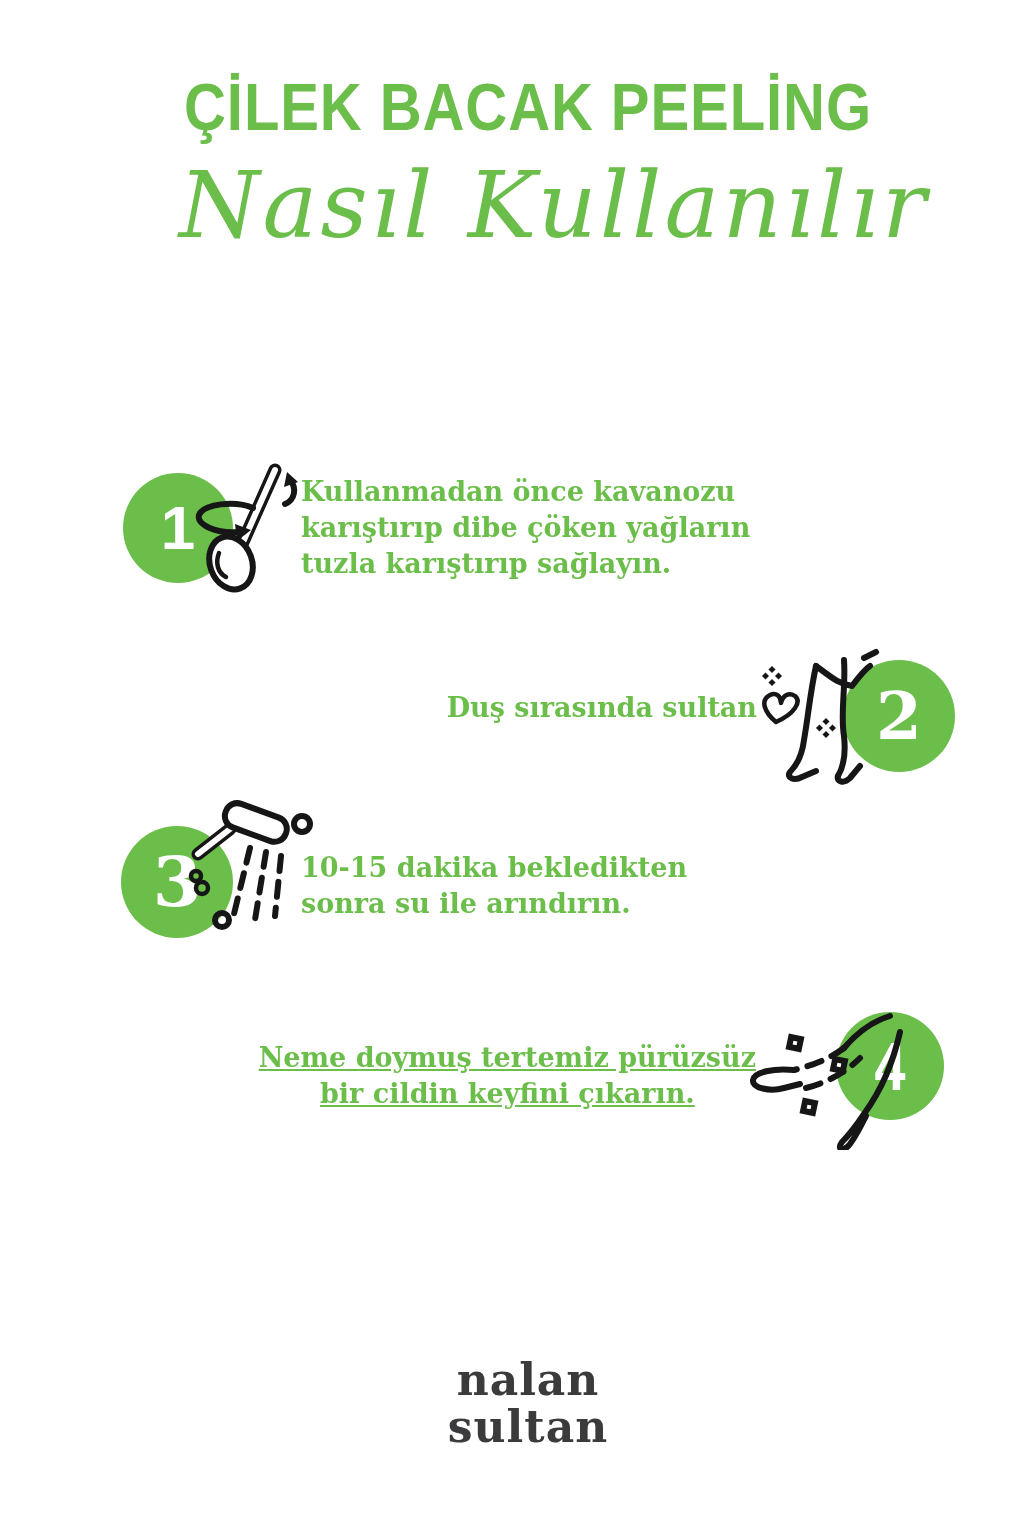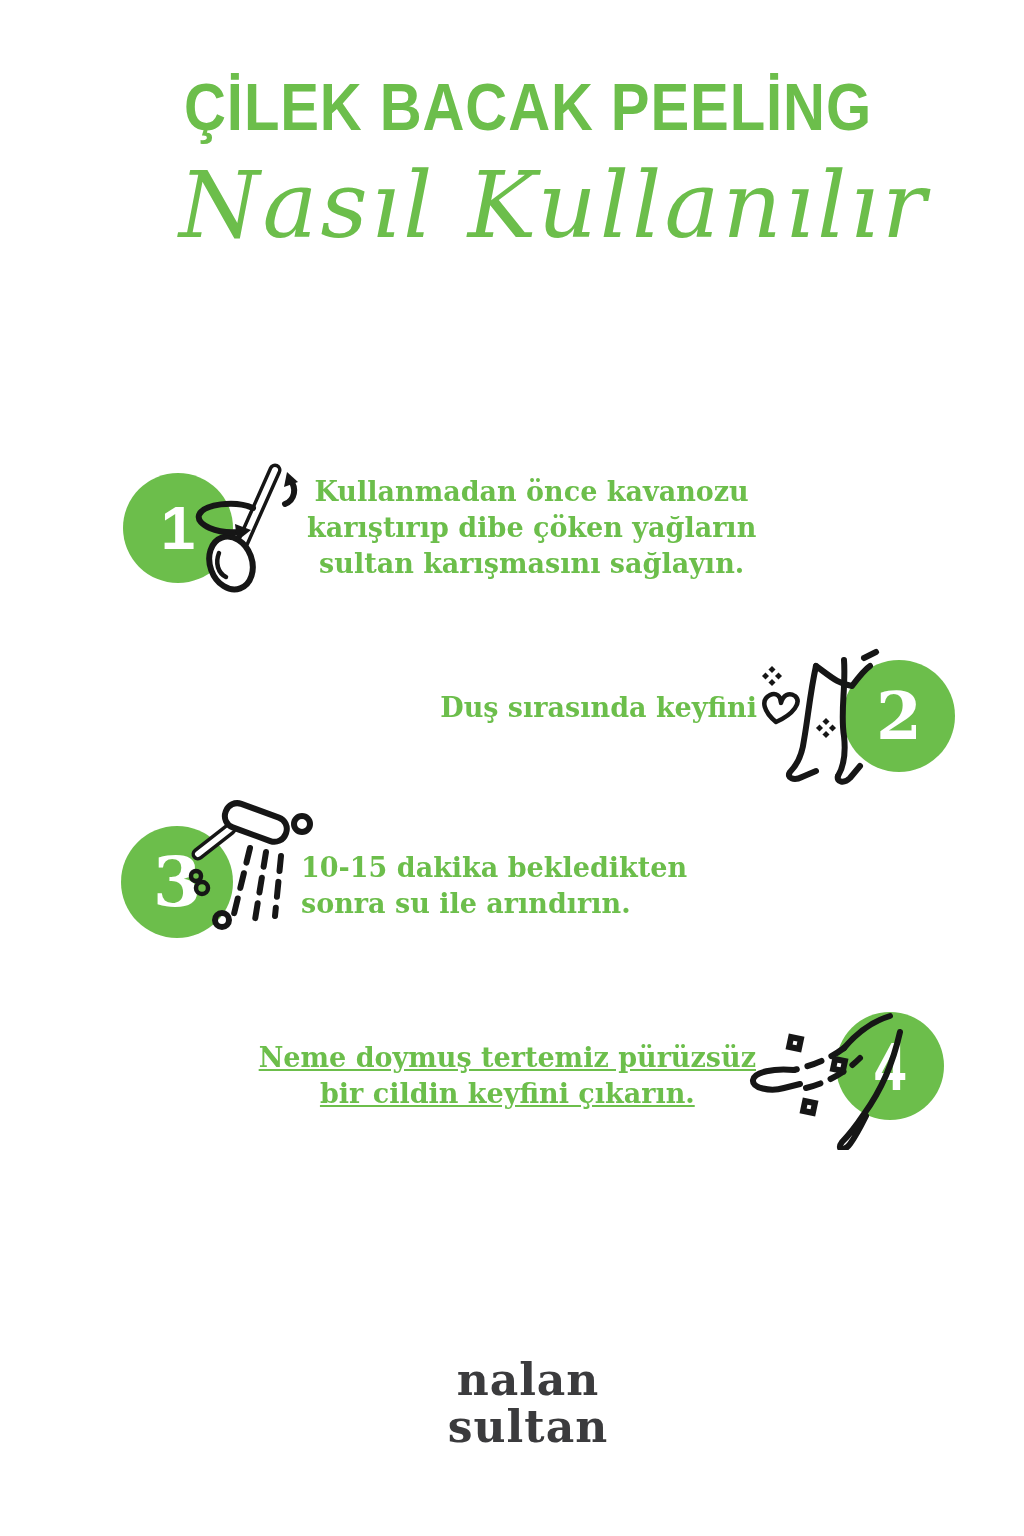--- a/index.html
+++ b/index.html
@@ -64,21 +64,21 @@
   .fillink{fill:var(--ink);stroke:none;}
   .whitefill{fill:#fff;stroke:var(--ink);stroke-width:6;}
   .dash{stroke:var(--ink);stroke-width:6;fill:none;stroke-linecap:round;stroke-dasharray:15 11;}
   
   .stext{
     position:absolute;z-index:3;
     font-family:"DejaVu Serif", serif;
     font-weight:700;font-size:27px;line-height:36px;
     color:var(--green);white-space:nowrap;
   }
-  .t1{left:291px;top:474px;text-align:center;}
+  .t1{left:285px;top:474px;text-align:left;}
   .t2{right:283px;top:690px;text-align:right;}
   .t3{left:285px;top:850px;text-align:left;}
   .t4{right:284px;top:1040px;text-align:center;text-decoration:underline;}
   
   .brand{
     position:absolute;top:1356px;left:0;width:100%;
     text-align:center;
     font-family:"DejaVu Serif", serif;font-weight:700;
     font-size:44px;line-height:47px;letter-spacing:1px;
     color:var(--logo);
@@ -102,21 +102,21 @@
       <ellipse class="whitefill" cx="40" cy="105" rx="21" ry="27" transform="rotate(-20 40 105)"></ellipse>
       <path class="stroke-thin" d="M28,95 C24,105 27,115 35,119"></path>
       <path class="stroke" d="M62,50 C44,42 12,46 8,57 C5,67 26,76 48,74"></path>
       <path class="fillink" d="M60,72 L44,66 L46,83 Z"></path>
       <path class="stroke" d="M94,46 C104,42 106,30 99,22"></path>
       <path class="fillink" d="M96,14 L93,29 L107,24 Z"></path>
     </svg>
     <div class="stext t1">
       <span>Kullanmadan önce kavanozu</span><br>
       <span>karıştırıp dibe çöken yağların</span><br>
-      <span>sultan karışmasını sağlayın.</span>
+      <span>tuzla karıştırıp sağlayın.</span>
     </div>
   </section>
 
   <section>
     <div class="circle c2">
       <span class="num">2</span>
     </div>
     <svg class="icon i2" width="122" height="138" viewBox="0 0 122 138">
       <path class="stroke" d="M58,18 C52,45 50,70 46,92 C44,108 38,118 32,124 C28,130 36,133 44,129 L58,123"></path>
       <path class="stroke" d="M86,12 C88,40 82,65 86,88 C88,106 86,118 80,128"></path>
@@ -131,21 +131,21 @@
         <rect x="-2.5" y="4" width="5" height="5" transform="rotate(45 0 6.5)"></rect>
       </g>
       <g class="fillink" transform="translate(68,80)">
         <rect x="-2.5" y="-9" width="5" height="5" transform="rotate(45 0 -6.5)"></rect>
         <rect x="-9" y="-2.5" width="5" height="5" transform="rotate(45 -6.5 0)"></rect>
         <rect x="4" y="-2.5" width="5" height="5" transform="rotate(45 6.5 0)"></rect>
         <rect x="-2.5" y="4" width="5" height="5" transform="rotate(45 0 6.5)"></rect>
       </g>
     </svg>
     <div class="stext t2">
-      <span>Duş sırasında keyfini</span><br>
+      <span>Duş sırasında sultan</span><br>
     </div>
   </section>
 
   <section>
     <div class="circle c3">
       <span class="num">3</span>
     </div>
     <svg class="icon i3" width="132" height="148" viewBox="0 0 132 148">
       <line class="hollow-under" x1="12" y1="58" x2="44" y2="33"></line>
       <line class="hollow-over" x1="12" y1="58" x2="44" y2="33"></line>

